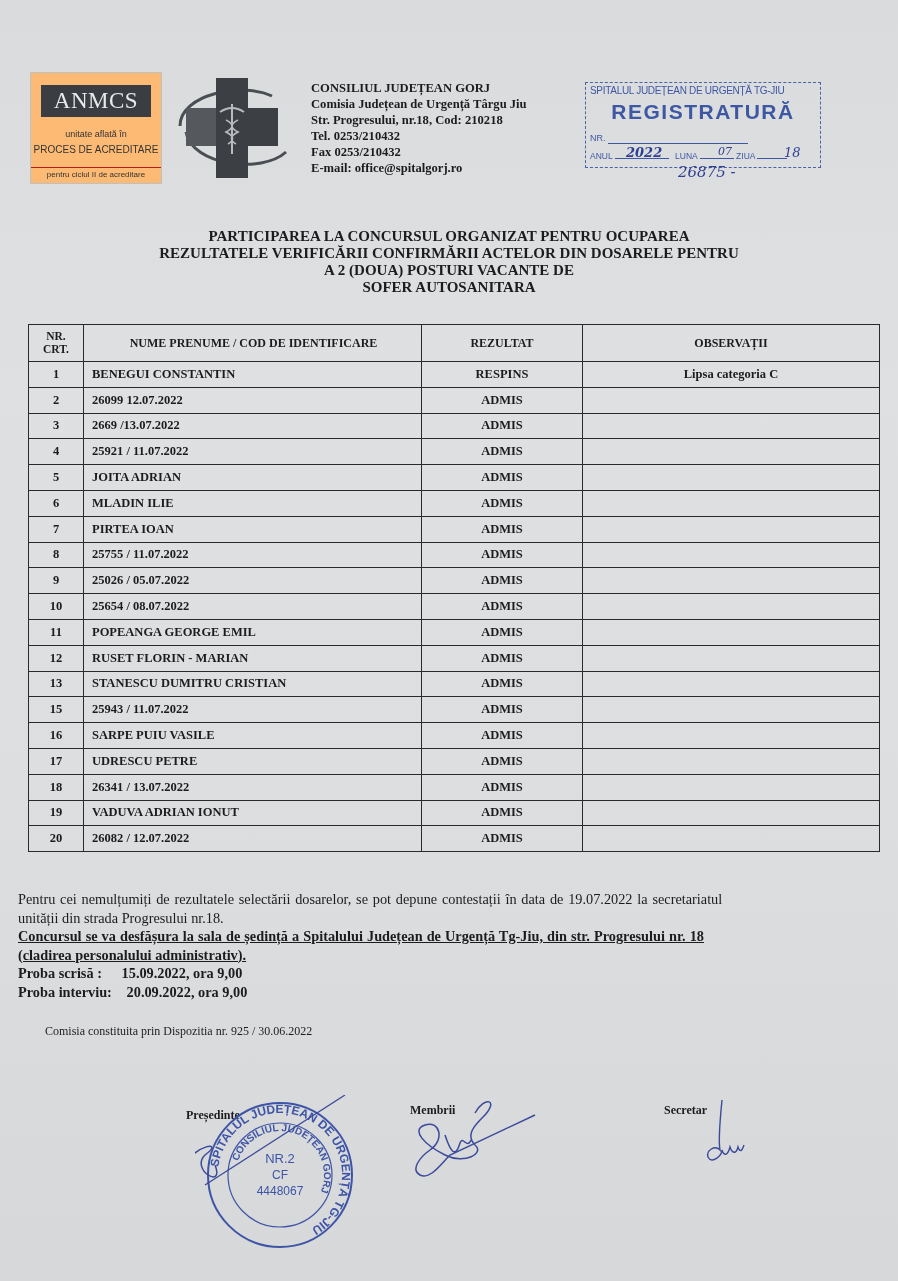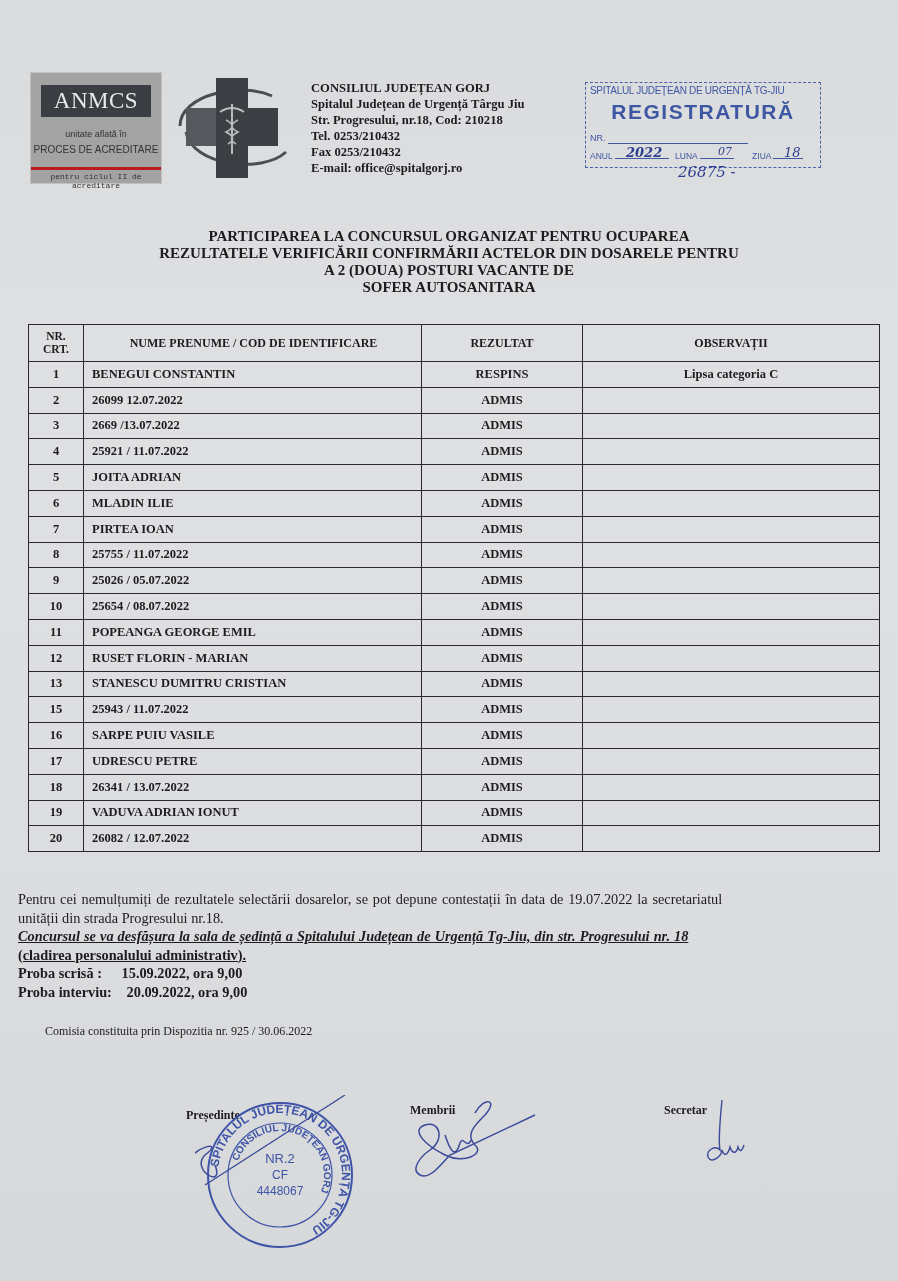--- a/index.html
+++ b/index.html
@@ -7,31 +7,31 @@
     width:898px; height:1281px; overflow:hidden; position:relative;
     background: linear-gradient(180deg, #d9dbdd 0%, #dfe0e2 30%, #dcdee0 60%, #d6d8da 100%);
     font-family: "Liberation Serif", "DejaVu Serif", serif;
     color:#1c1c1e;
   }
   .abs { position:absolute; }
 
   
   #anmcs {
     left:30px; top:72px; width:130px; height:110px;
-    background:#a3a3a3; border:1px solid #bfc0c2;
+    background:#fdba74; border:1px solid #bfc0c2;
     font-family:"Liberation Sans","DejaVu Sans",sans-serif;
   }
   #anmcs .band {
     position:absolute; left:10px; top:12px; width:110px; height:32px;
     background:#3a3d42; color:#e9e9ea; font-family:"Liberation Serif",serif;
     font-size:23px; text-align:center; line-height:32px; letter-spacing:0.5px;
   }
   #anmcs .l1 { position:absolute; left:0; width:100%; top:56px; text-align:center; font-size:9px; color:#333; }
   #anmcs .l2 { position:absolute; left:0; width:100%; top:71px; text-align:center; font-size:10px; color:#333; }
-  #anmcs .l3 { position:absolute; left:0; width:100%; top:94px; text-align:center; font-size:8px; color:#333; border-top:3px solid #b91c1c; padding-top:2px;font-family:Liberation Mono, monospace; }
+  #anmcs .l3 { position:absolute; left:0; width:100%; top:94px; text-align:center; font-size:8px; color:#333; border-top:1px solid #b91c1c; padding-top:2px; }
 
   #cross-logo { left:172px; top:74px; width:120px; height:110px; }
 
   #header-info {
     left:311px; top:80px; font-weight:bold; font-size:12.6px; line-height:16px;
   }
   #header-info div { white-space:nowrap; }
 
   
   #stamp {
@@ -93,39 +93,39 @@
   <rect x="14" y="34" width="92" height="38" fill="#3c3f44"></rect>
   <rect x="14" y="34" width="30" height="38" fill="#55585d"></rect>
   <path d="M60,30 L60,80" stroke="#b9bbbe" stroke-width="2"></path>
   <path d="M48,38 Q60,30 72,38" fill="none" stroke="#b9bbbe" stroke-width="2"></path>
   <path d="M54,46 Q66,52 54,58 Q66,64 56,70" fill="none" stroke="#b9bbbe" stroke-width="1.6"></path>
   <path d="M66,46 Q54,52 66,58 Q54,64 64,70" fill="none" stroke="#b9bbbe" stroke-width="1.6"></path>
 </svg>
 
 <div id="header-info" class="abs">
   <div>CONSILIUL JUDEȚEAN GORJ</div>
-  <div>Spitalul Județean de Urgență Târgu Jiu</div>
+  <div>Comisia Județean de Urgență Târgu Jiu</div>
   <div>Str. Progresului, nr.18, Cod: 210218</div>
   <div>Tel. 0253/210432</div>
   <div>Fax 0253/210432</div>
   <div>E-mail: office@spitalgorj.ro</div>
 </div>
 
 <div id="stamp" class="abs">
   <div class="s1">SPITALUL JUDEȚEAN DE URGENȚĂ TG-JIU</div>
   <div class="s2">REGISTRATURĂ</div>
   <div class="s3">NR.</div>
   <div class="s3line"></div>
   <div class="hw" style="left:92px; top:52px; font-size:15px;margin-top:28px;">26875 -</div>
   <div class="s4">
     <span>ANUL</span>
     <span style="display:inline-block;width:54px;border-bottom:1px solid #3e57a3;"></span>
     <span style="margin-left:4px">LUNA</span>
     <span style="display:inline-block;width:34px;border-bottom:1px solid #3e57a3;"></span>
-    <span style="margin-left:16px">ZIUA</span>
+    <span style="margin-left:0">ZIUA</span>
     <span style="display:inline-block;width:30px;border-bottom:1px solid #3e57a3;"></span>
   </div>
   <div class="hw" style="left:40px; top:62px; font-size:13px; font-weight:bold;">2022</div>
   <div class="hw" style="left:132px; top:62px; font-size:11px; font-weight:normal;">07</div>
   <div class="hw" style="left:198px; top:62px; font-size:13px;">18</div>
 </div>
 
 <div id="title" class="abs">
   <div>PARTICIPAREA LA CONCURSUL ORGANIZAT PENTRU OCUPAREA</div>
   <div>REZULTATELE VERIFICĂRII CONFIRMĂRII ACTELOR DIN DOSARELE  PENTRU</div>
@@ -259,21 +259,21 @@
         <td class="c-name">26082 / 12.07.2022</td>
         <td class="c-res">ADMIS</td>
         <td class="c-obs"></td>
       </tr>
     </tbody>
 </table>
 
 <div id="footer" class="abs">
   <div class="row" style="word-spacing:1.2px;">Pentru cei nemulțumiți de rezultatele selectării dosarelor, se pot depune contestații în data de 19.07.2022  la secretariatul</div>
   <div class="row">unității din strada Progresului nr.18.</div>
-  <div class="row ul" style="word-spacing:0.5px;font-style:italic;">Concursul se va desfășura la sala de ședință a Spitalului  Județean de Urgență Tg-Jiu,  din str. Progresului nr. 18</div>
+  <div class="row ul" style="word-spacing:0.5px;">Concursul se va desfășura la sala de ședință a Spitalului  Județean de Urgență Tg-Jiu,  din str. Progresului nr. 18</div>
   <div class="row ul">(cladirea personalului administrativ).</div>
   <div class="row bold">
     <span style="display:inline-block;width:100px;">Proba scrisă :</span>
     <span>15.09.2022, ora 9,00</span>
   </div>
   <div class="row bold">
     <span style="display:inline-block;width:105px;">Proba interviu:</span>
     <span>20.09.2022, ora 9,00</span>
   </div>
 </div>

